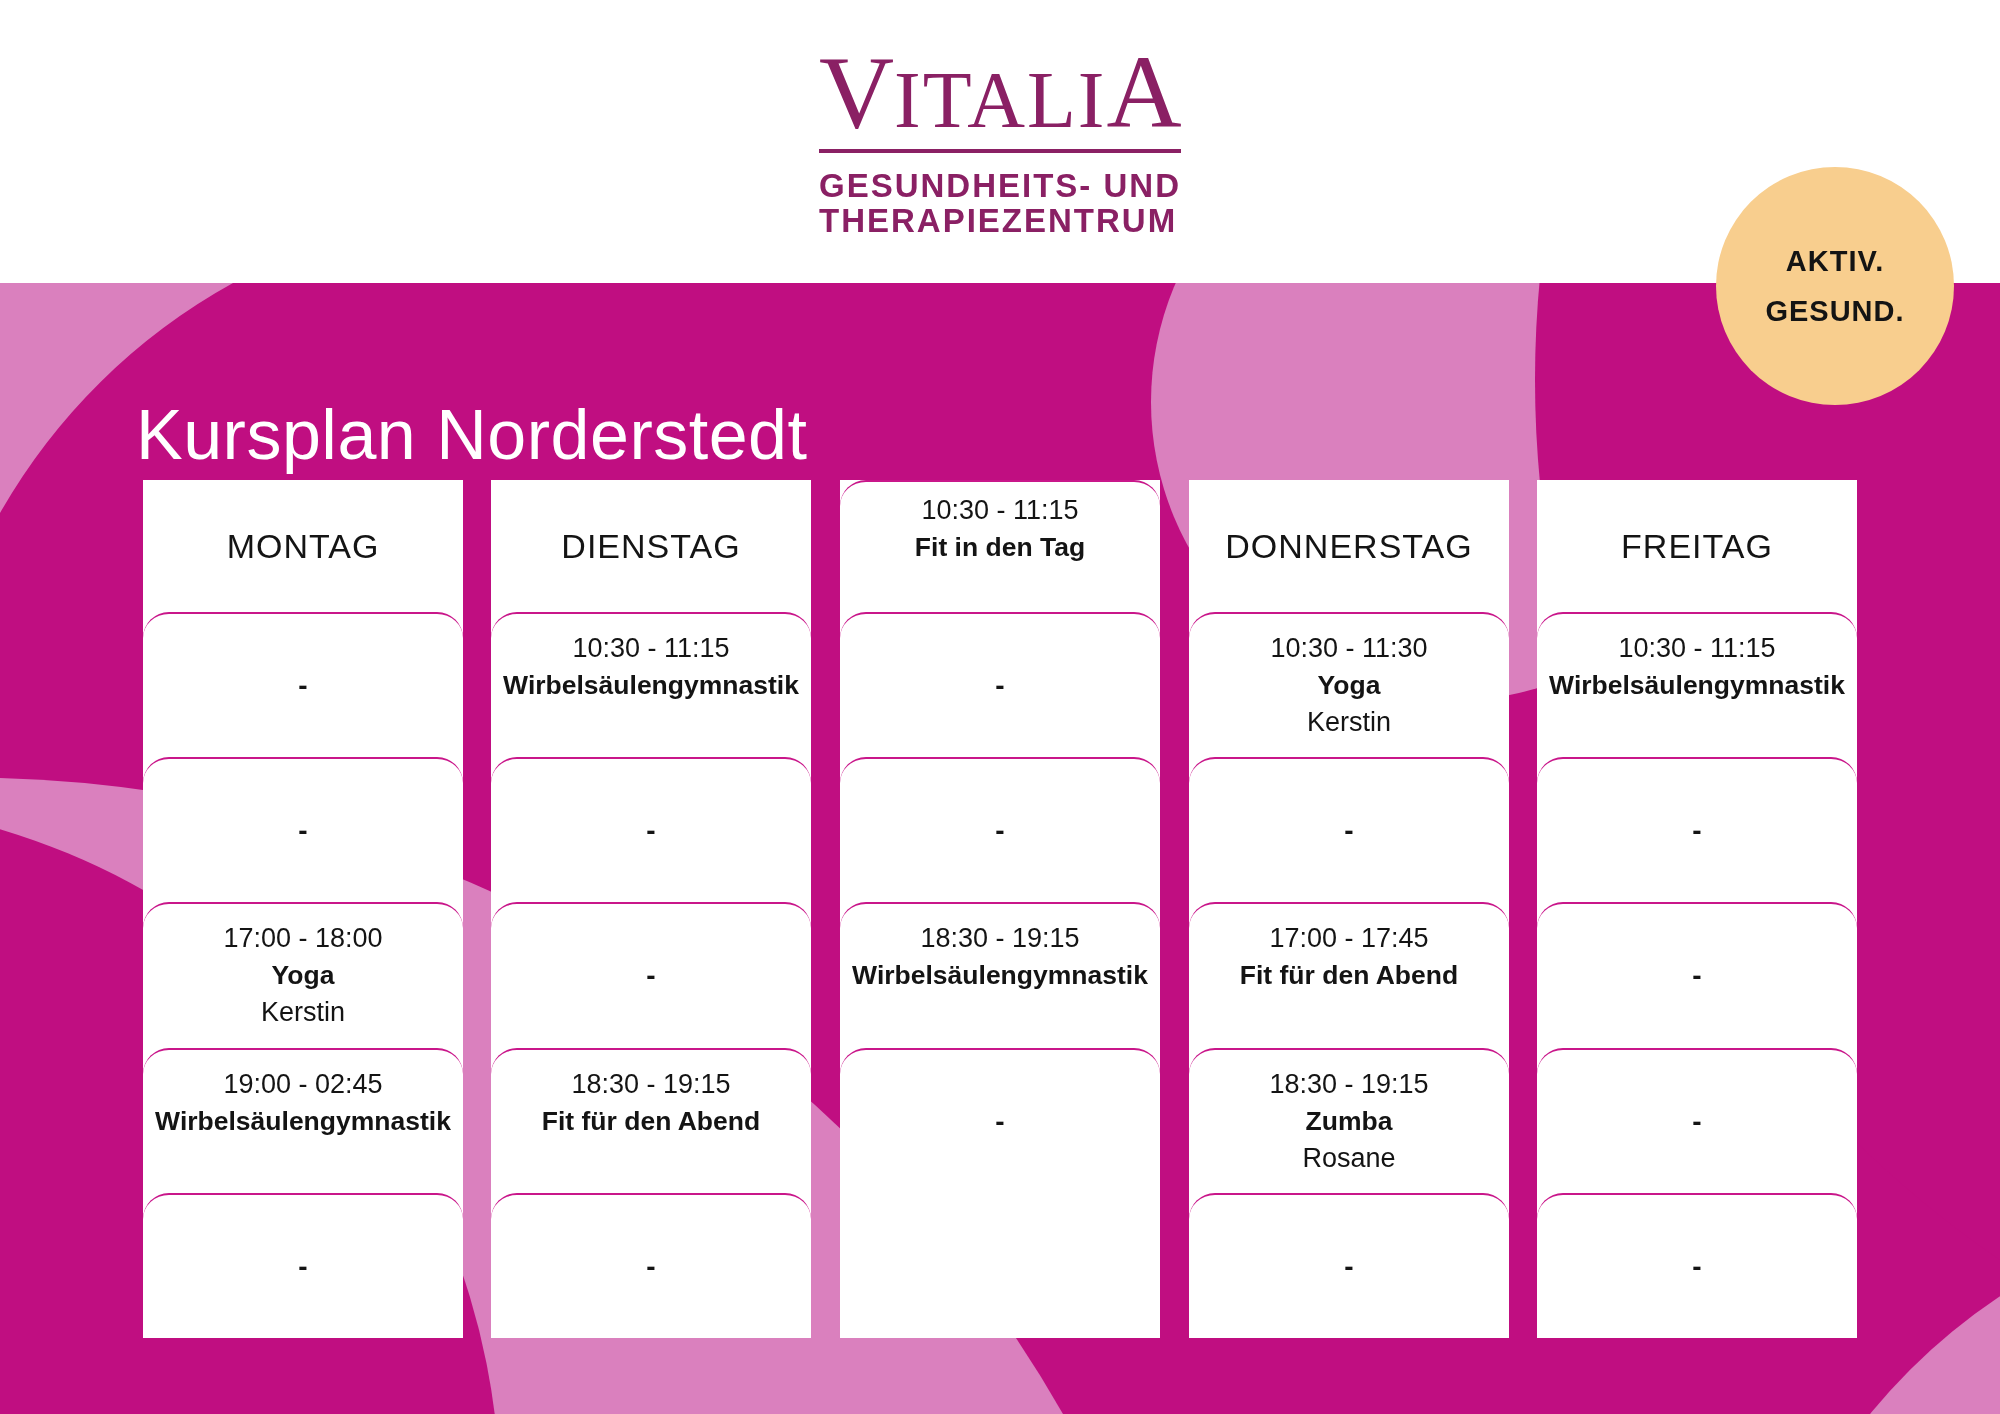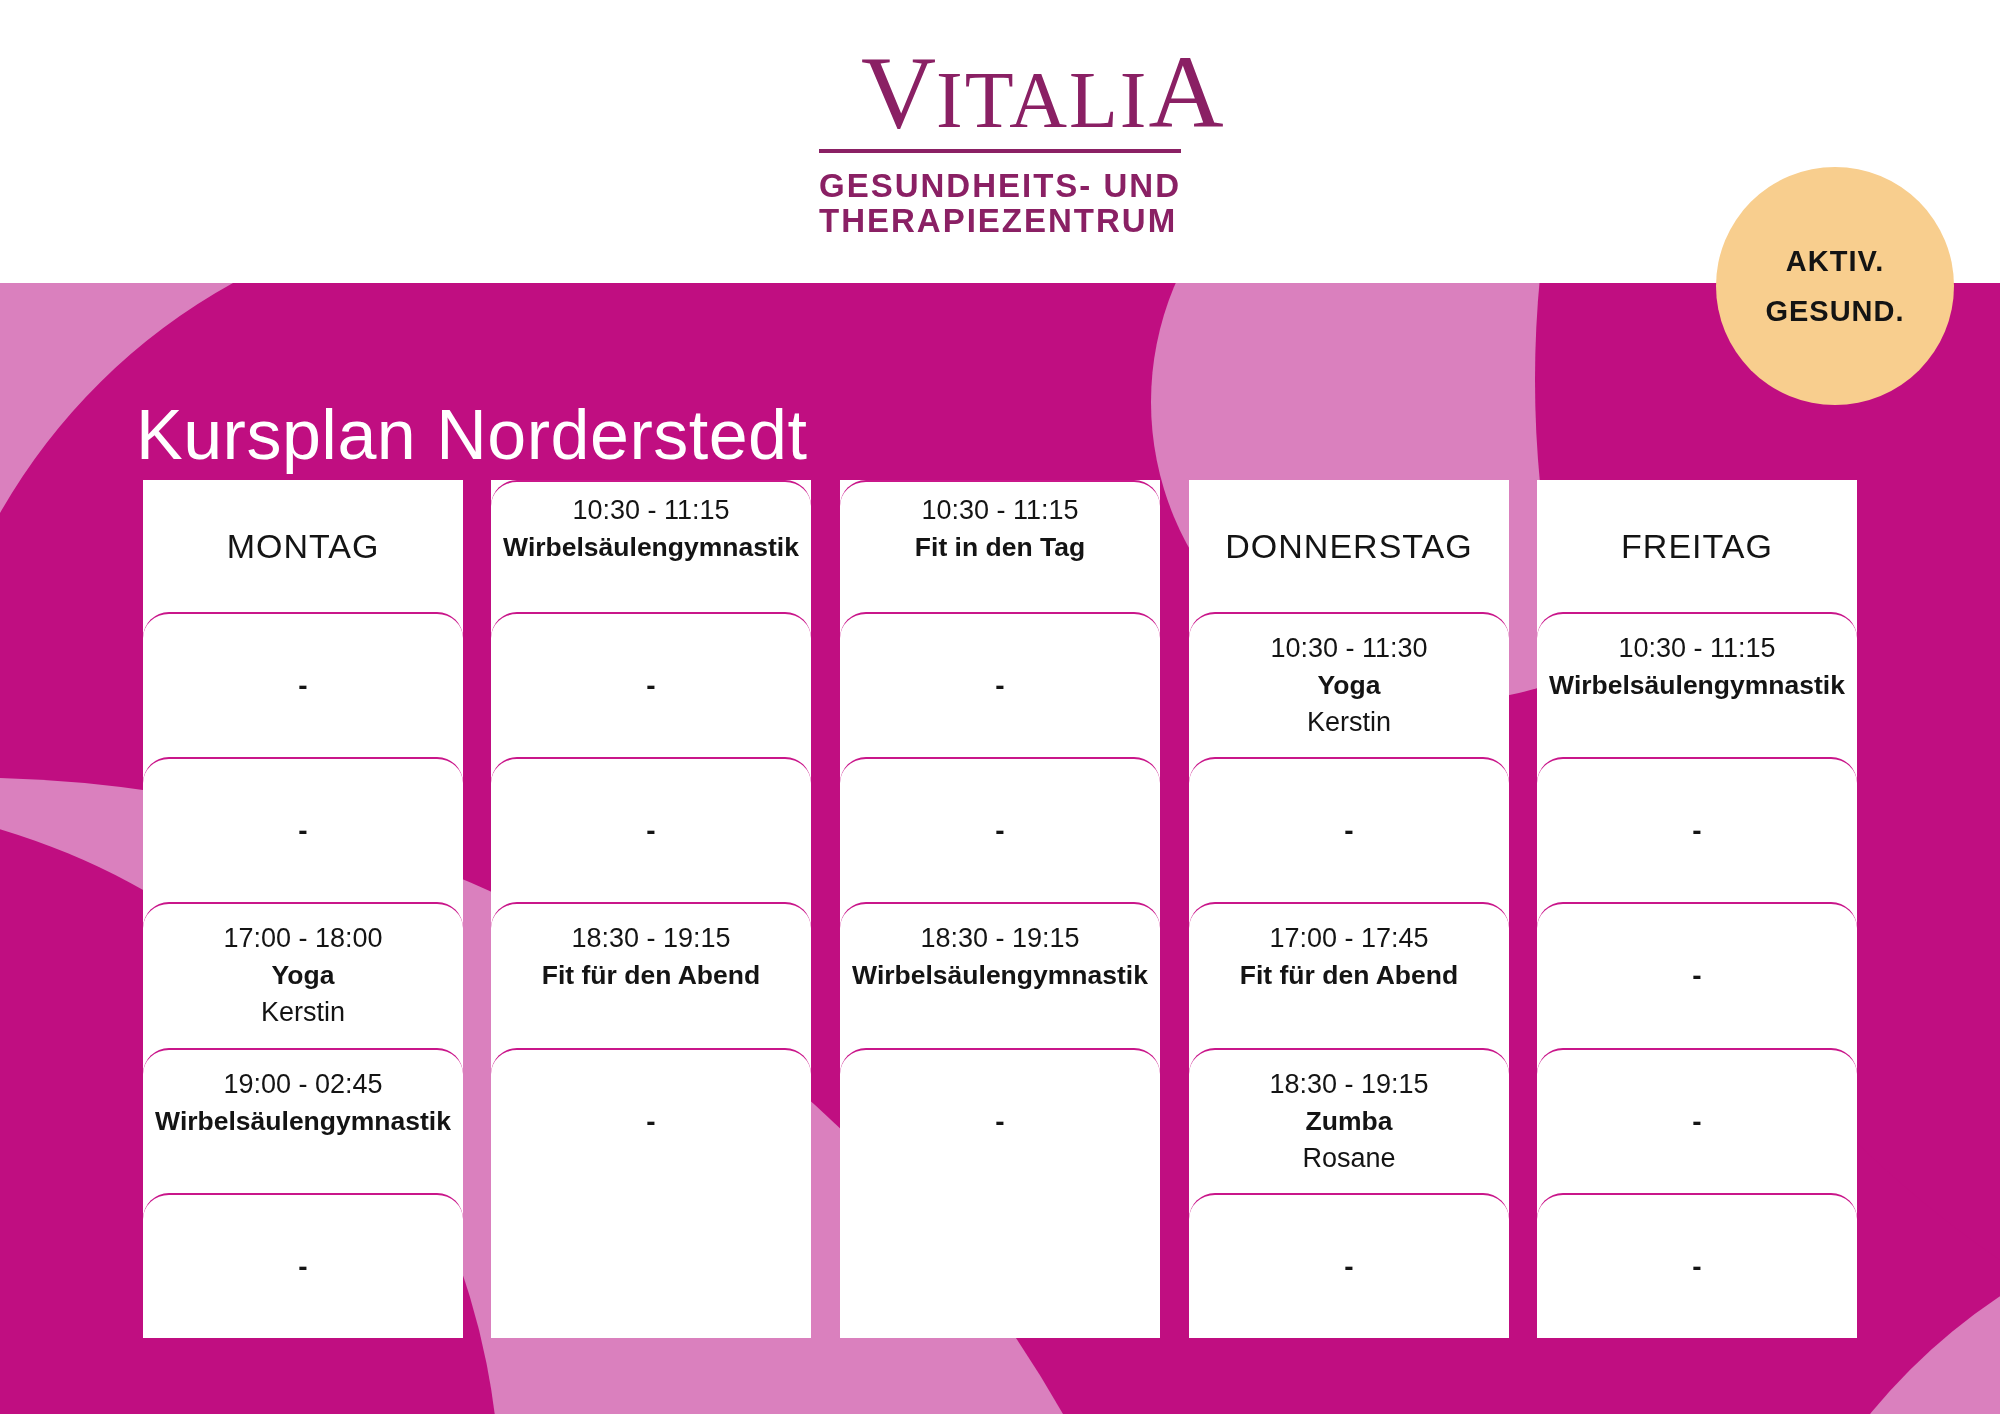--- a/index.html
+++ b/index.html
@@ -17,21 +17,21 @@
   }
   
   svg.bg{position:absolute;left:0;top:0;width:2000px;height:1414px;}
   .f-magenta{fill:var(--magenta);}
   .f-pink{fill:var(--pink);}
   .f-white{fill:#ffffff;}
   
   .logo{position:absolute;left:819px;top:0;width:362px;color:var(--plum);}
   .logo-word{
     position:absolute;top:42px;left:0;width:100%;text-align:center;
-    font-family:"Liberation Serif",serif;font-weight:400;line-height:100px;white-space:nowrap;margin-left:42px;
+    font-family:"Liberation Serif",serif;font-weight:400;line-height:100px;white-space:nowrap;
   }
   .logo-word .lg{font-size:104px;}
   .logo-word .sm{font-size:80px;letter-spacing:2px;}
   .logo-rule{position:absolute;top:149px;left:0;width:100%;height:4px;background:var(--plum);}
   .logo-sub1,.logo-sub2{
     position:absolute;left:0;width:100%;font-weight:700;font-size:33px;
     letter-spacing:2px;white-space:nowrap;
   }
   .logo-sub1{top:167px;}
   .logo-sub2{top:202px;}
@@ -114,20 +114,21 @@
       <div class="slot-cell">
         <span class="slot-time">19:00 - 02:45</span>
         <span class="slot-course">Wirbelsäulengymnastik</span>
         <span class="slot-instructor">&nbsp;</span>
       </div>
       <div class="slot-cell">
         <span class="slot-dash">-</span>
       </div>
     </div>
     <div class="day-column">
+      <div class="day-header">DIENSTAG</div>
       <div class="slot-cell">
         <span class="slot-time">10:30 - 11:15</span>
         <span class="slot-course">Wirbelsäulengymnastik</span>
         <span class="slot-instructor">&nbsp;</span>
       </div>
       <div class="slot-cell">
         <span class="slot-dash">-</span>
       </div>
       <div class="slot-cell">
         <span class="slot-dash">-</span>

